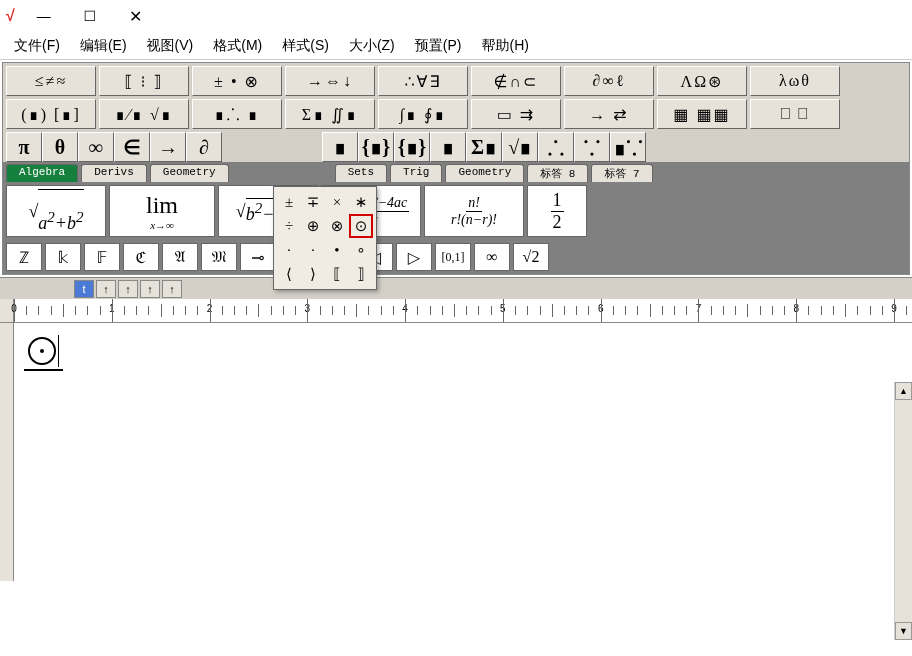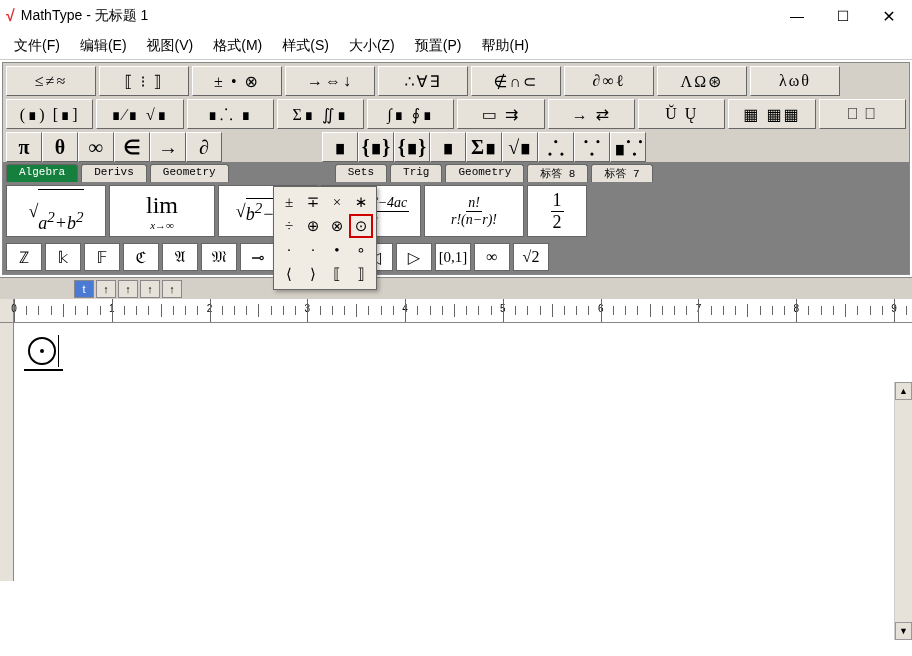--- a/index.html
+++ b/index.html
@@ -78,21 +78,20 @@
 .frac .den { padding: 0 2px; }
 .sqrt-sym { font-style: normal; }
 .lim { font-style: normal; text-align: center; }
 .lim .sub { font-size: 11px; font-style: italic; }
 </style>
 </head>
 <body>
 
 <div class="titlebar">
   <span class="app-icon">√</span>
-  <span class="title">MathType - 无标题 1</span>
   <div class="win-btn">—</div>
   <div class="win-btn">☐</div>
   <div class="win-btn close">✕</div>
 </div>
 
 <div class="menubar">
   <span class="menu-item">文件(F)</span>
   <span class="menu-item">编辑(E)</span>
   <span class="menu-item">视图(V)</span>
   <span class="menu-item">格式(M)</span>
@@ -117,21 +116,20 @@
   </div>
 
   <div class="tool-row">
     <div class="tool-btn wide">(∎) [∎]</div>
     <div class="tool-btn wide">∎⁄∎ √∎</div>
     <div class="tool-btn wide">∎⸫ ∎</div>
     <div class="tool-btn wide">Σ∎ ∬∎</div>
     <div class="tool-btn wide">∫∎ ∮∎</div>
     <div class="tool-btn wide">▭ ⇉</div>
     <div class="tool-btn wide">→  ⇄</div>
-    <div class="tool-btn wide">Ŭ Ų</div>
     <div class="tool-btn wide">▦ ▦▦</div>
     <div class="tool-btn wide">⎕ ⎕</div>
   </div>
 
   <div class="symbol-row">
     <div class="sym-btn">π</div>
     <div class="sym-btn">θ</div>
     <div class="sym-btn">∞</div>
     <div class="sym-btn">∈</div>
     <div class="sym-btn">→</div>
@@ -200,21 +198,21 @@
     <div class="bsym-btn">𝕜</div>
     <div class="bsym-btn">𝔽</div>
     <div class="bsym-btn">ℭ</div>
     <div class="bsym-btn">𝔄</div>
     <div class="bsym-btn">𝔐</div>
     <div class="bsym-btn">⊸</div>
     <div class="bsym-btn">⊗</div>
     <div class="bsym-btn">⊕</div>
     <div class="bsym-btn">◁</div>
     <div class="bsym-btn">▷</div>
-    <div class="bsym-btn" style="font-size:15px">[0,1]</div>
+    <div class="bsym-btn" style="font-size:12px">[0,1]</div>
     <div class="bsym-btn">∞</div>
     <div class="bsym-btn">√2</div>
   </div>
 
   <div class="popup-palette">
     <div class="prow">
       <div class="pcell">±</div>
       <div class="pcell">∓</div>
       <div class="pcell">×</div>
       <div class="pcell">∗</div>

